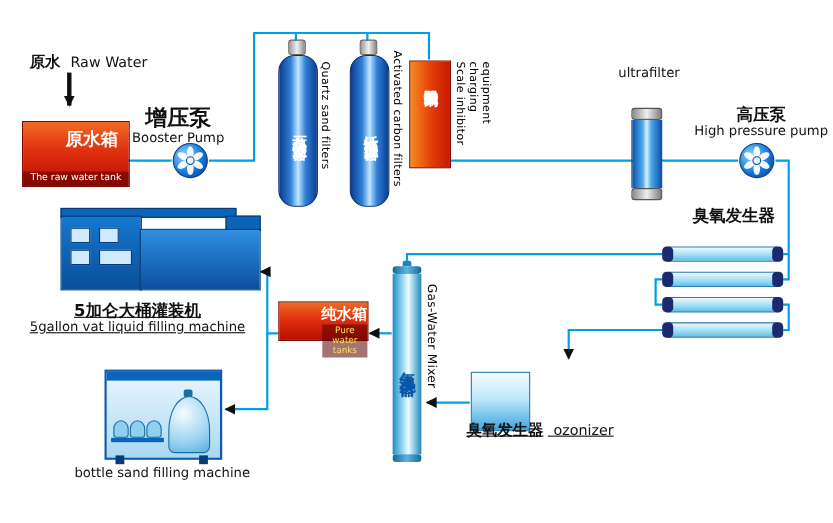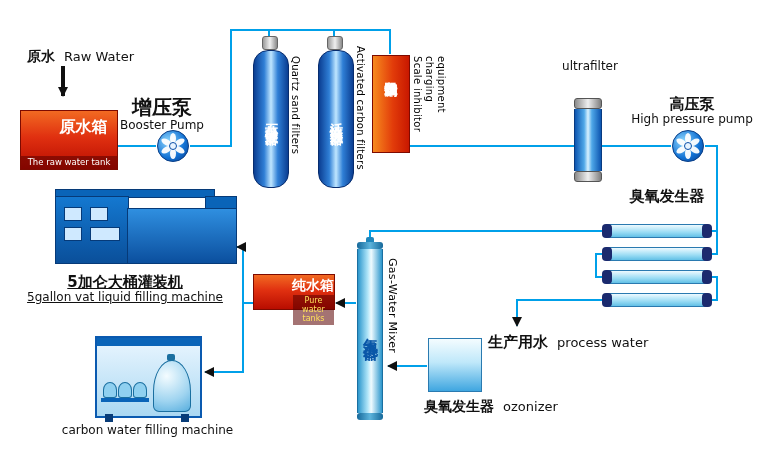--- a/index.html
+++ b/index.html
@@ -89,21 +89,21 @@
   #raw-tank{left:20px;top:110px;width:96px;height:58px;}
   #booster-label{left:116px;top:96px;width:92px;}
   #ultrafilter-label{left:548px;top:60px;width:84px;}
   #ultrafilter-label .zh{font-size:15px;}
   #hp-pump-label{left:628px;top:96px;width:128px;}
   #hp-pump-label .zh{font-size:15px;}
   #ro-label{left:612px;top:188px;width:110px;}
   #ro-label .zh{font-size:15px;}
   #process-water-label{left:488px;top:332px;}
   #process-water-label .zh{font-size:15px;}
-  #ozonizer-label{left:424px;top:396px;}
+  #ozonizer-label{left:424px;top:380px;text-decoration:underline;}
   #pure-water-tank{left:253px;top:274px;width:80px;height:34px;align-items:flex-end;}
   #vat-label{left:10px;top:274px;width:230px;text-decoration:underline;}
   #vat-label .zh{font-size:15px;}
   #bottle-label{left:55px;top:424px;width:185px;}
   #bottle-label .zh{font-size:15px;}
 </style>
 </head>
 <body>
 
 <div id="canvas">
@@ -235,24 +235,20 @@
     </div>
   <div class="tube" style="top:270px">
       <i class="l"></i>
       <i class="r"></i>
     </div>
   <div class="tube" style="top:293px">
       <i class="l"></i>
       <i class="r"></i>
     </div>
 
-  <div class="node row-label" id="process-water-label">
-    <span class="zh">生产用水</span>
-    <span class="en">process water</span>
-  </div>
 
   <div id="mixer">
     <div class="nub"></div>
     <div class="mcap"></div>
     <div class="mbody">
       <span class="vtext">气水混合器</span>
     </div>
     <div class="mcap"></div>
   </div>
   <div class="ven" style="left:386px;top:258px;height:160px;font-size:11px">Gas-Water Mixer</div>
@@ -291,16 +287,16 @@
       <div class="bm-dome"></div>
       <div class="bm-bottle" style="left:6px"></div>
       <div class="bm-bottle" style="left:21px"></div>
       <div class="bm-bottle" style="left:36px"></div>
       <div class="bm-shelf"></div>
     </div>
     <div class="bm-leg" style="left:10px"></div>
     <div class="bm-leg" style="left:86px"></div>
   </div>
   <div class="node stack-label" id="bottle-label">
-    <span class="en">carbon water filling machine</span>
+    <span class="en">bottle sand filling machine</span>
   </div>
 
 </div>
 
 </body></html>

